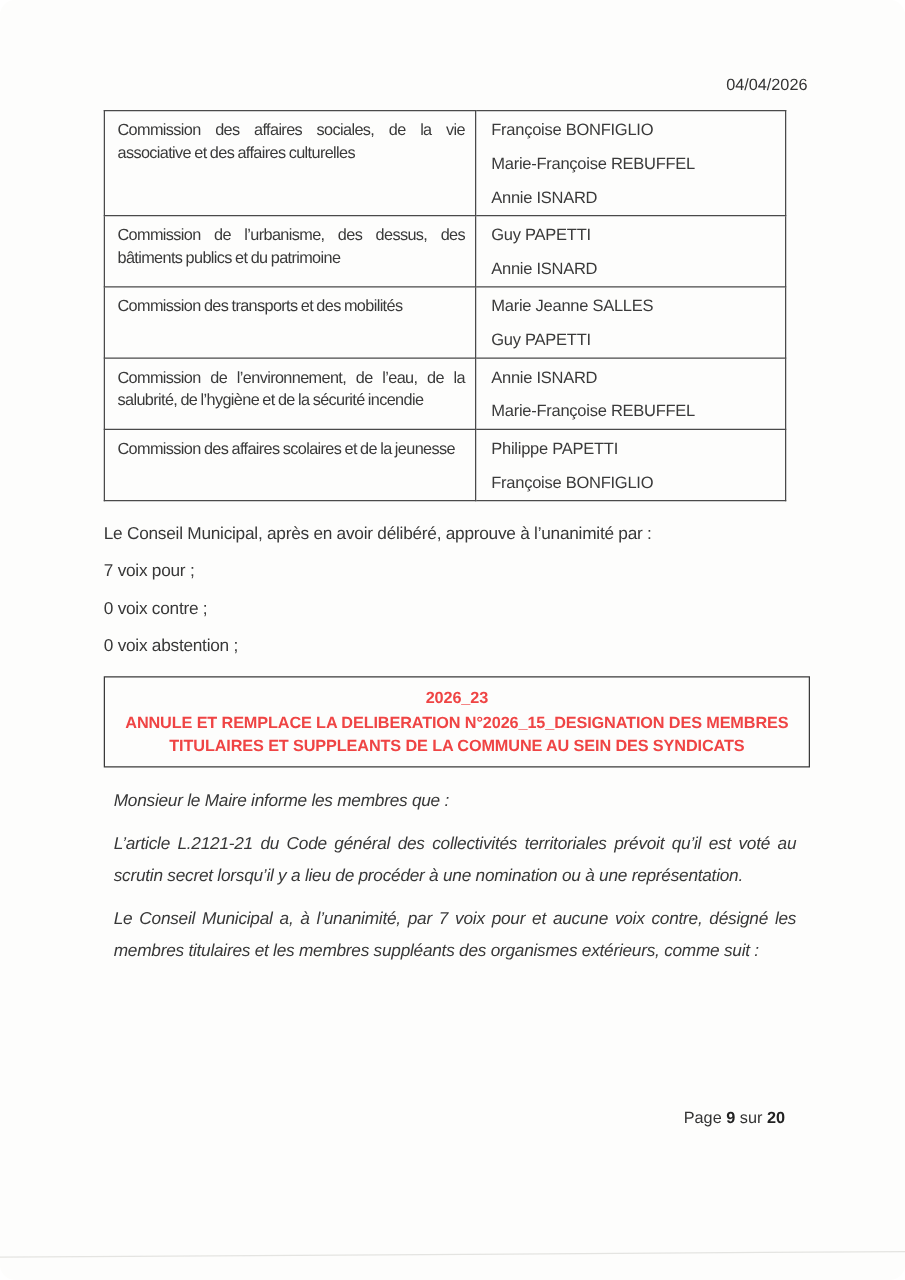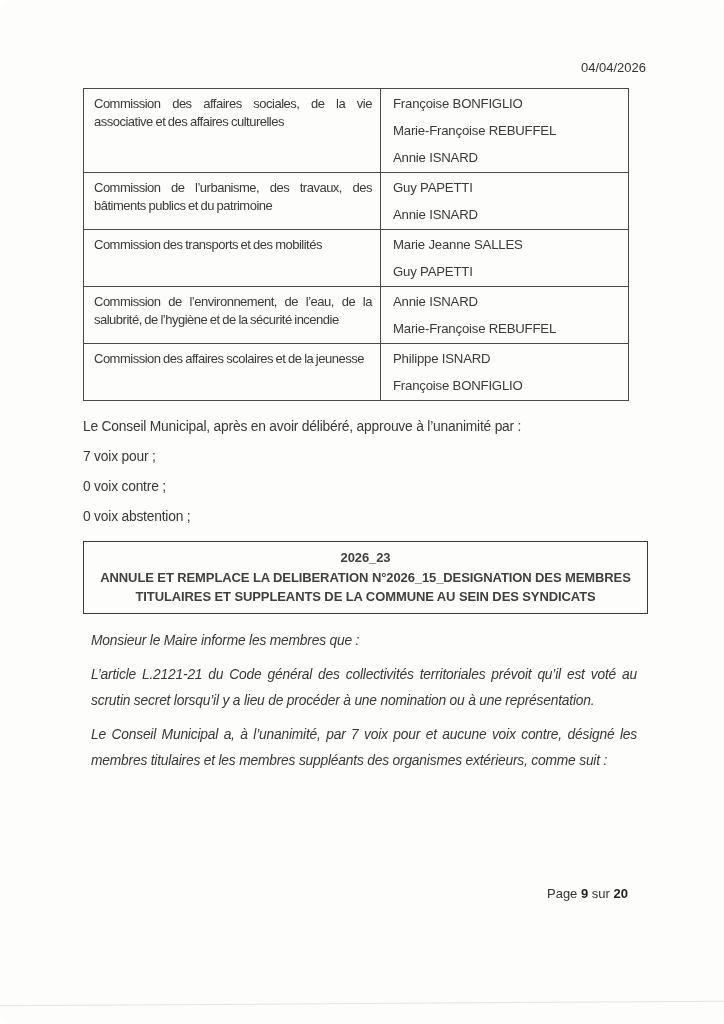--- a/index.html
+++ b/index.html
@@ -22,21 +22,21 @@
 
   .intro{margin:16px 0 0;line-height:19px;}
   .vote{margin:11px 0 0;line-height:19px;}
   .decision{margin:11px 0 0;line-height:19px;color:#3a3a3a;}
   .decision .bullet{display:inline-block;margin-right:7px;font-size:12px;color:#333;}
   .decision b{font-weight:700;color:#2e2e2e;}
 
   .delib-box{
     margin-top:15px;width:565px;box-sizing:border-box;border:1.6px solid #3a3a3a;
     padding:6px 14px;text-align:center;font-weight:700;font-size:13px;line-height:19.5px;
-    color:#404040;letter-spacing:-0.1px;
+    color:#ef4444;letter-spacing:-0.1px;
   }
   .delib-box .ref{margin:0;}
   .delib-box .title-line{margin:0;}
 
   .paras{margin-top:14px;}
   .para{margin:8px;line-height:26px;text-align:justify;font-style:italic;}
 
   .footer{position:absolute;top:886px;right:96px;font-size:13px;color:#333;}
   .footer b{font-weight:700;color:#222;}
 
@@ -62,21 +62,21 @@
                   <div class="member">Françoise BONFIGLIO</div>
 
                   <div class="member">Marie-Françoise REBUFFEL</div>
 
                   <div class="member">Annie ISNARD</div>
                 </div>
             </td>
           </tr>
 
           <tr>
-            <td class="commission">Commission de l’urbanisme, des travaux, des bâtiments publics et du patrimoine</td>
+            <td class="commission">Commission de l’urbanisme, des dessus, des bâtiments publics et du patrimoine</td>
             <td class="members">
               <div>
 
                   <div class="member">Guy PAPETTI</div>
 
                   <div class="member">Annie ISNARD</div>
                 </div>
             </td>
           </tr>
 
@@ -102,21 +102,21 @@
                   <div class="member">Marie-Françoise REBUFFEL</div>
                 </div>
             </td>
           </tr>
 
           <tr>
             <td class="commission">Commission des affaires scolaires et de la jeunesse</td>
             <td class="members">
               <div>
 
-                  <div class="member">Philippe ISNARD</div>
+                  <div class="member">Philippe PAPETTI</div>
 
                   <div class="member">Françoise BONFIGLIO</div>
                 </div>
             </td>
           </tr>
         </tbody>
     </table>
 
     <p class="intro">Le Conseil Municipal, après en avoir délibéré, approuve à l’unanimité par :</p>
 

